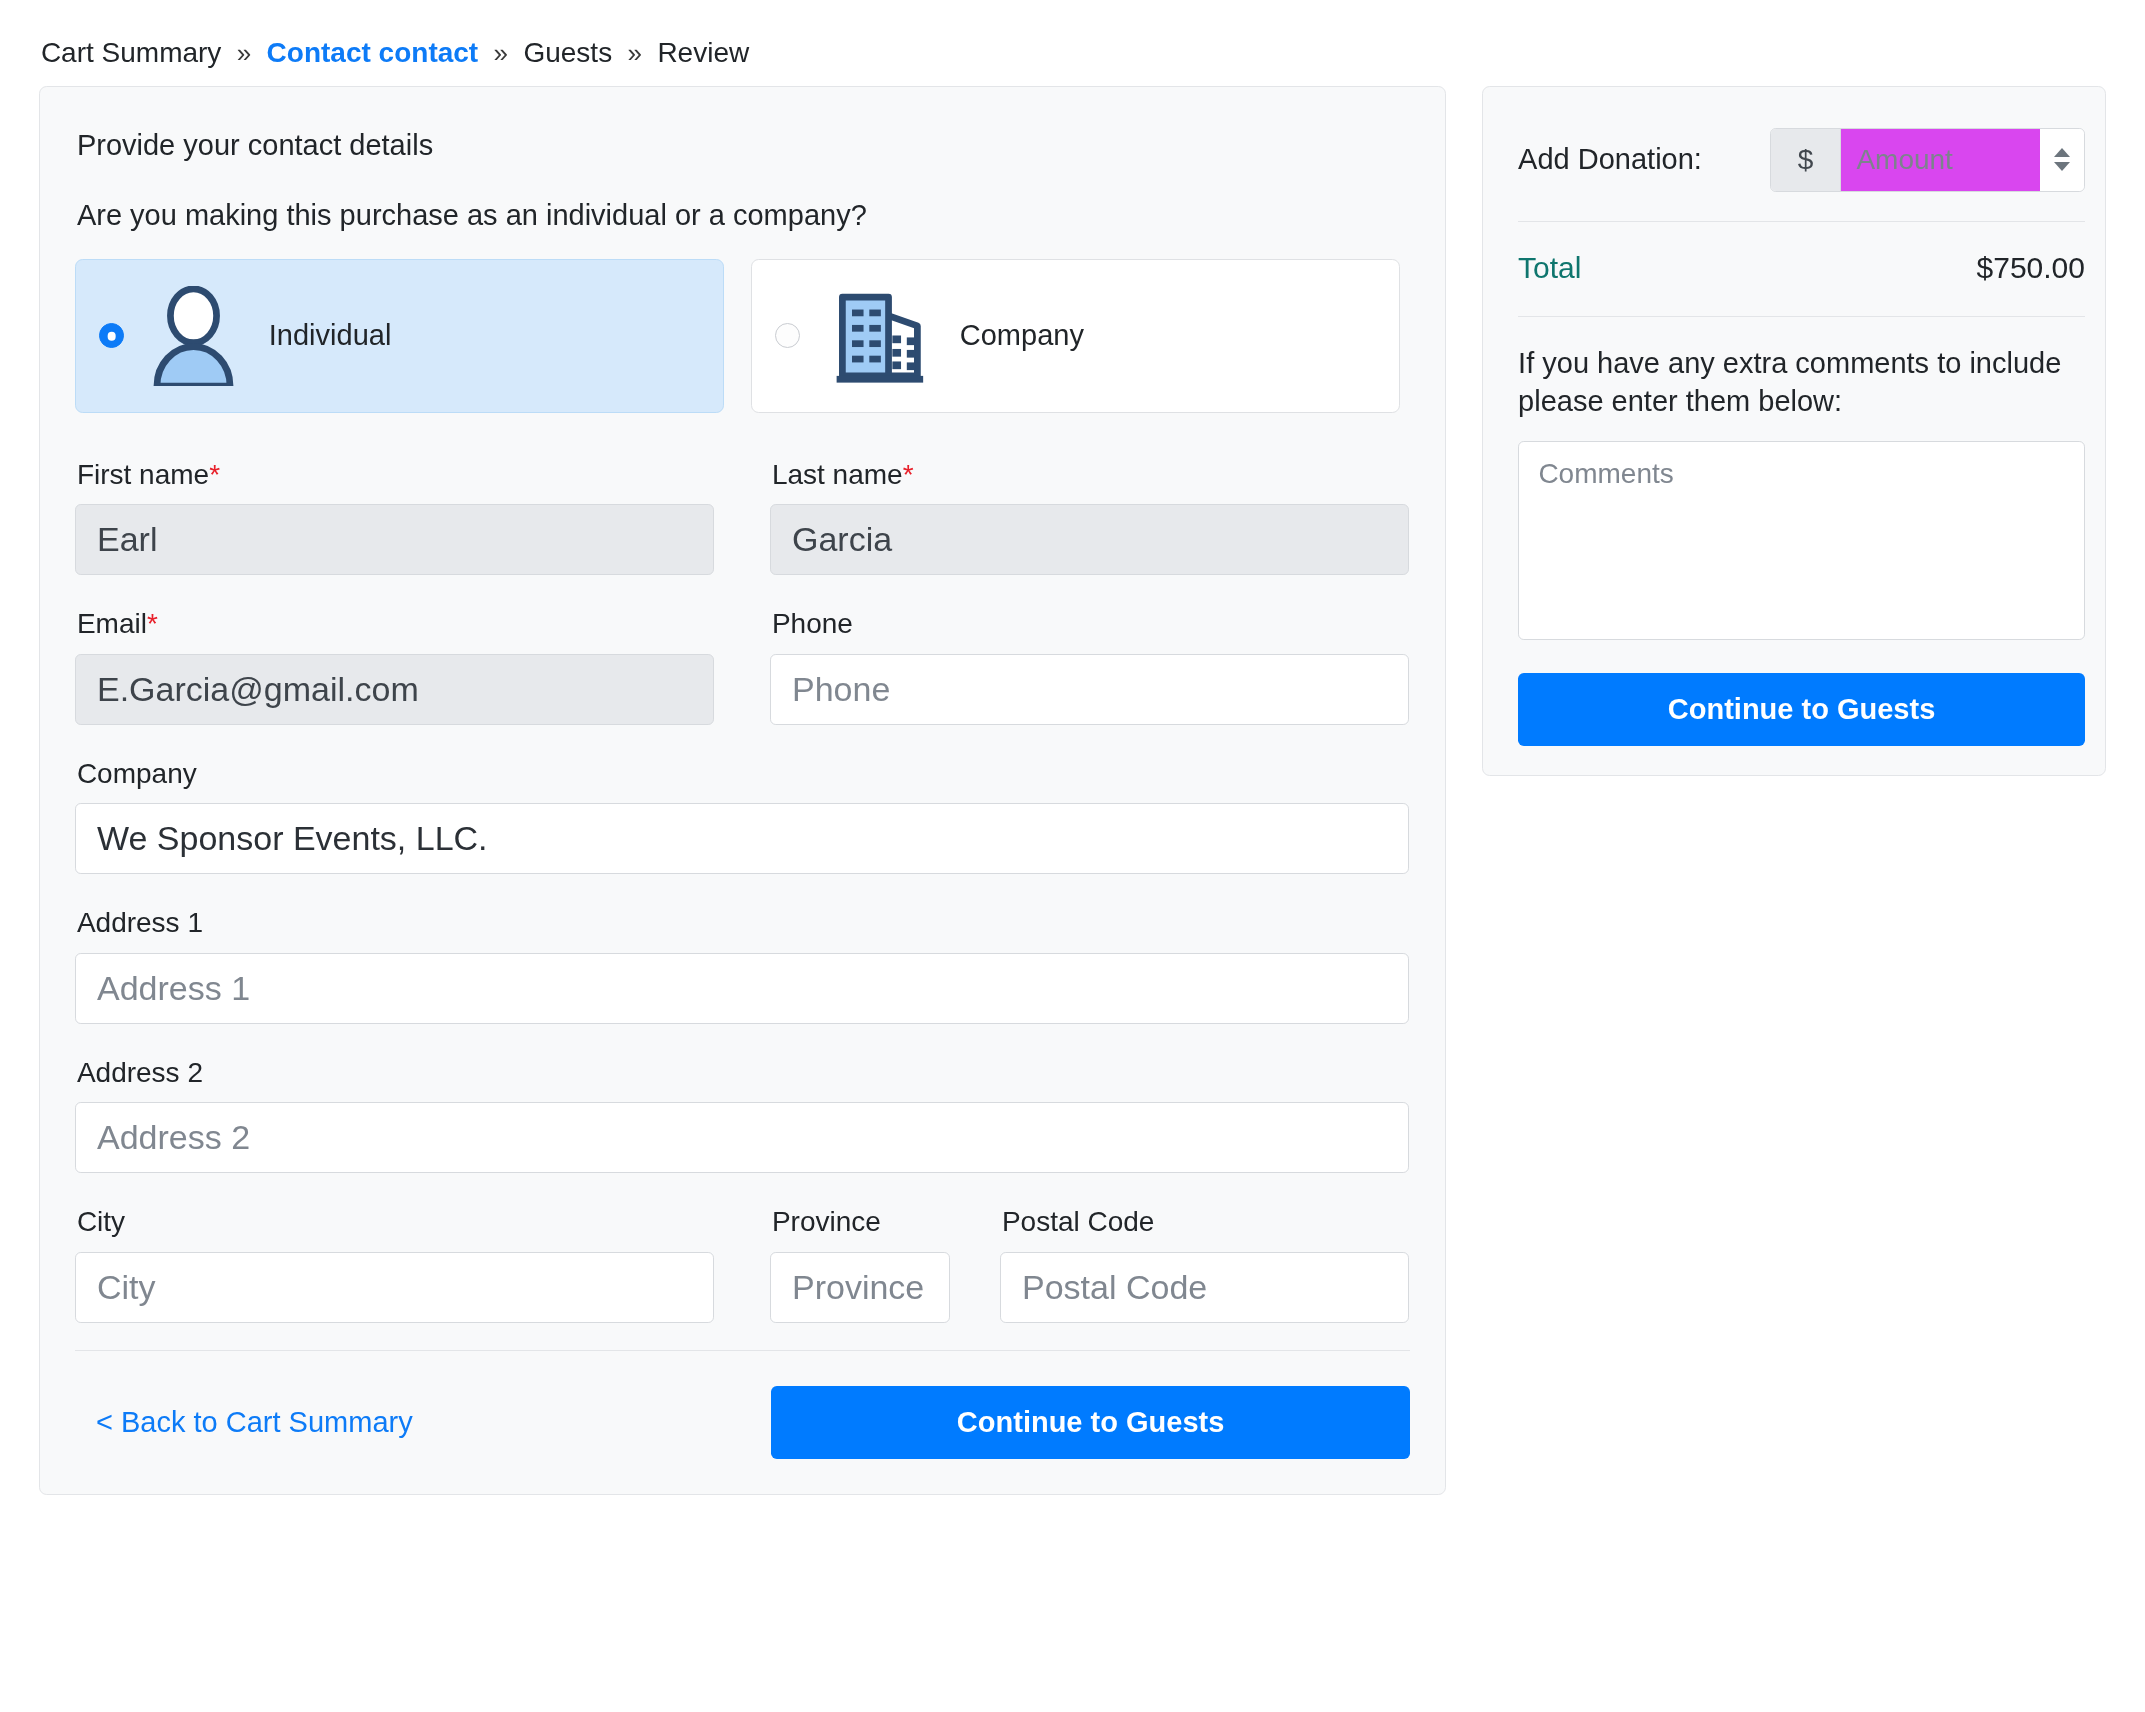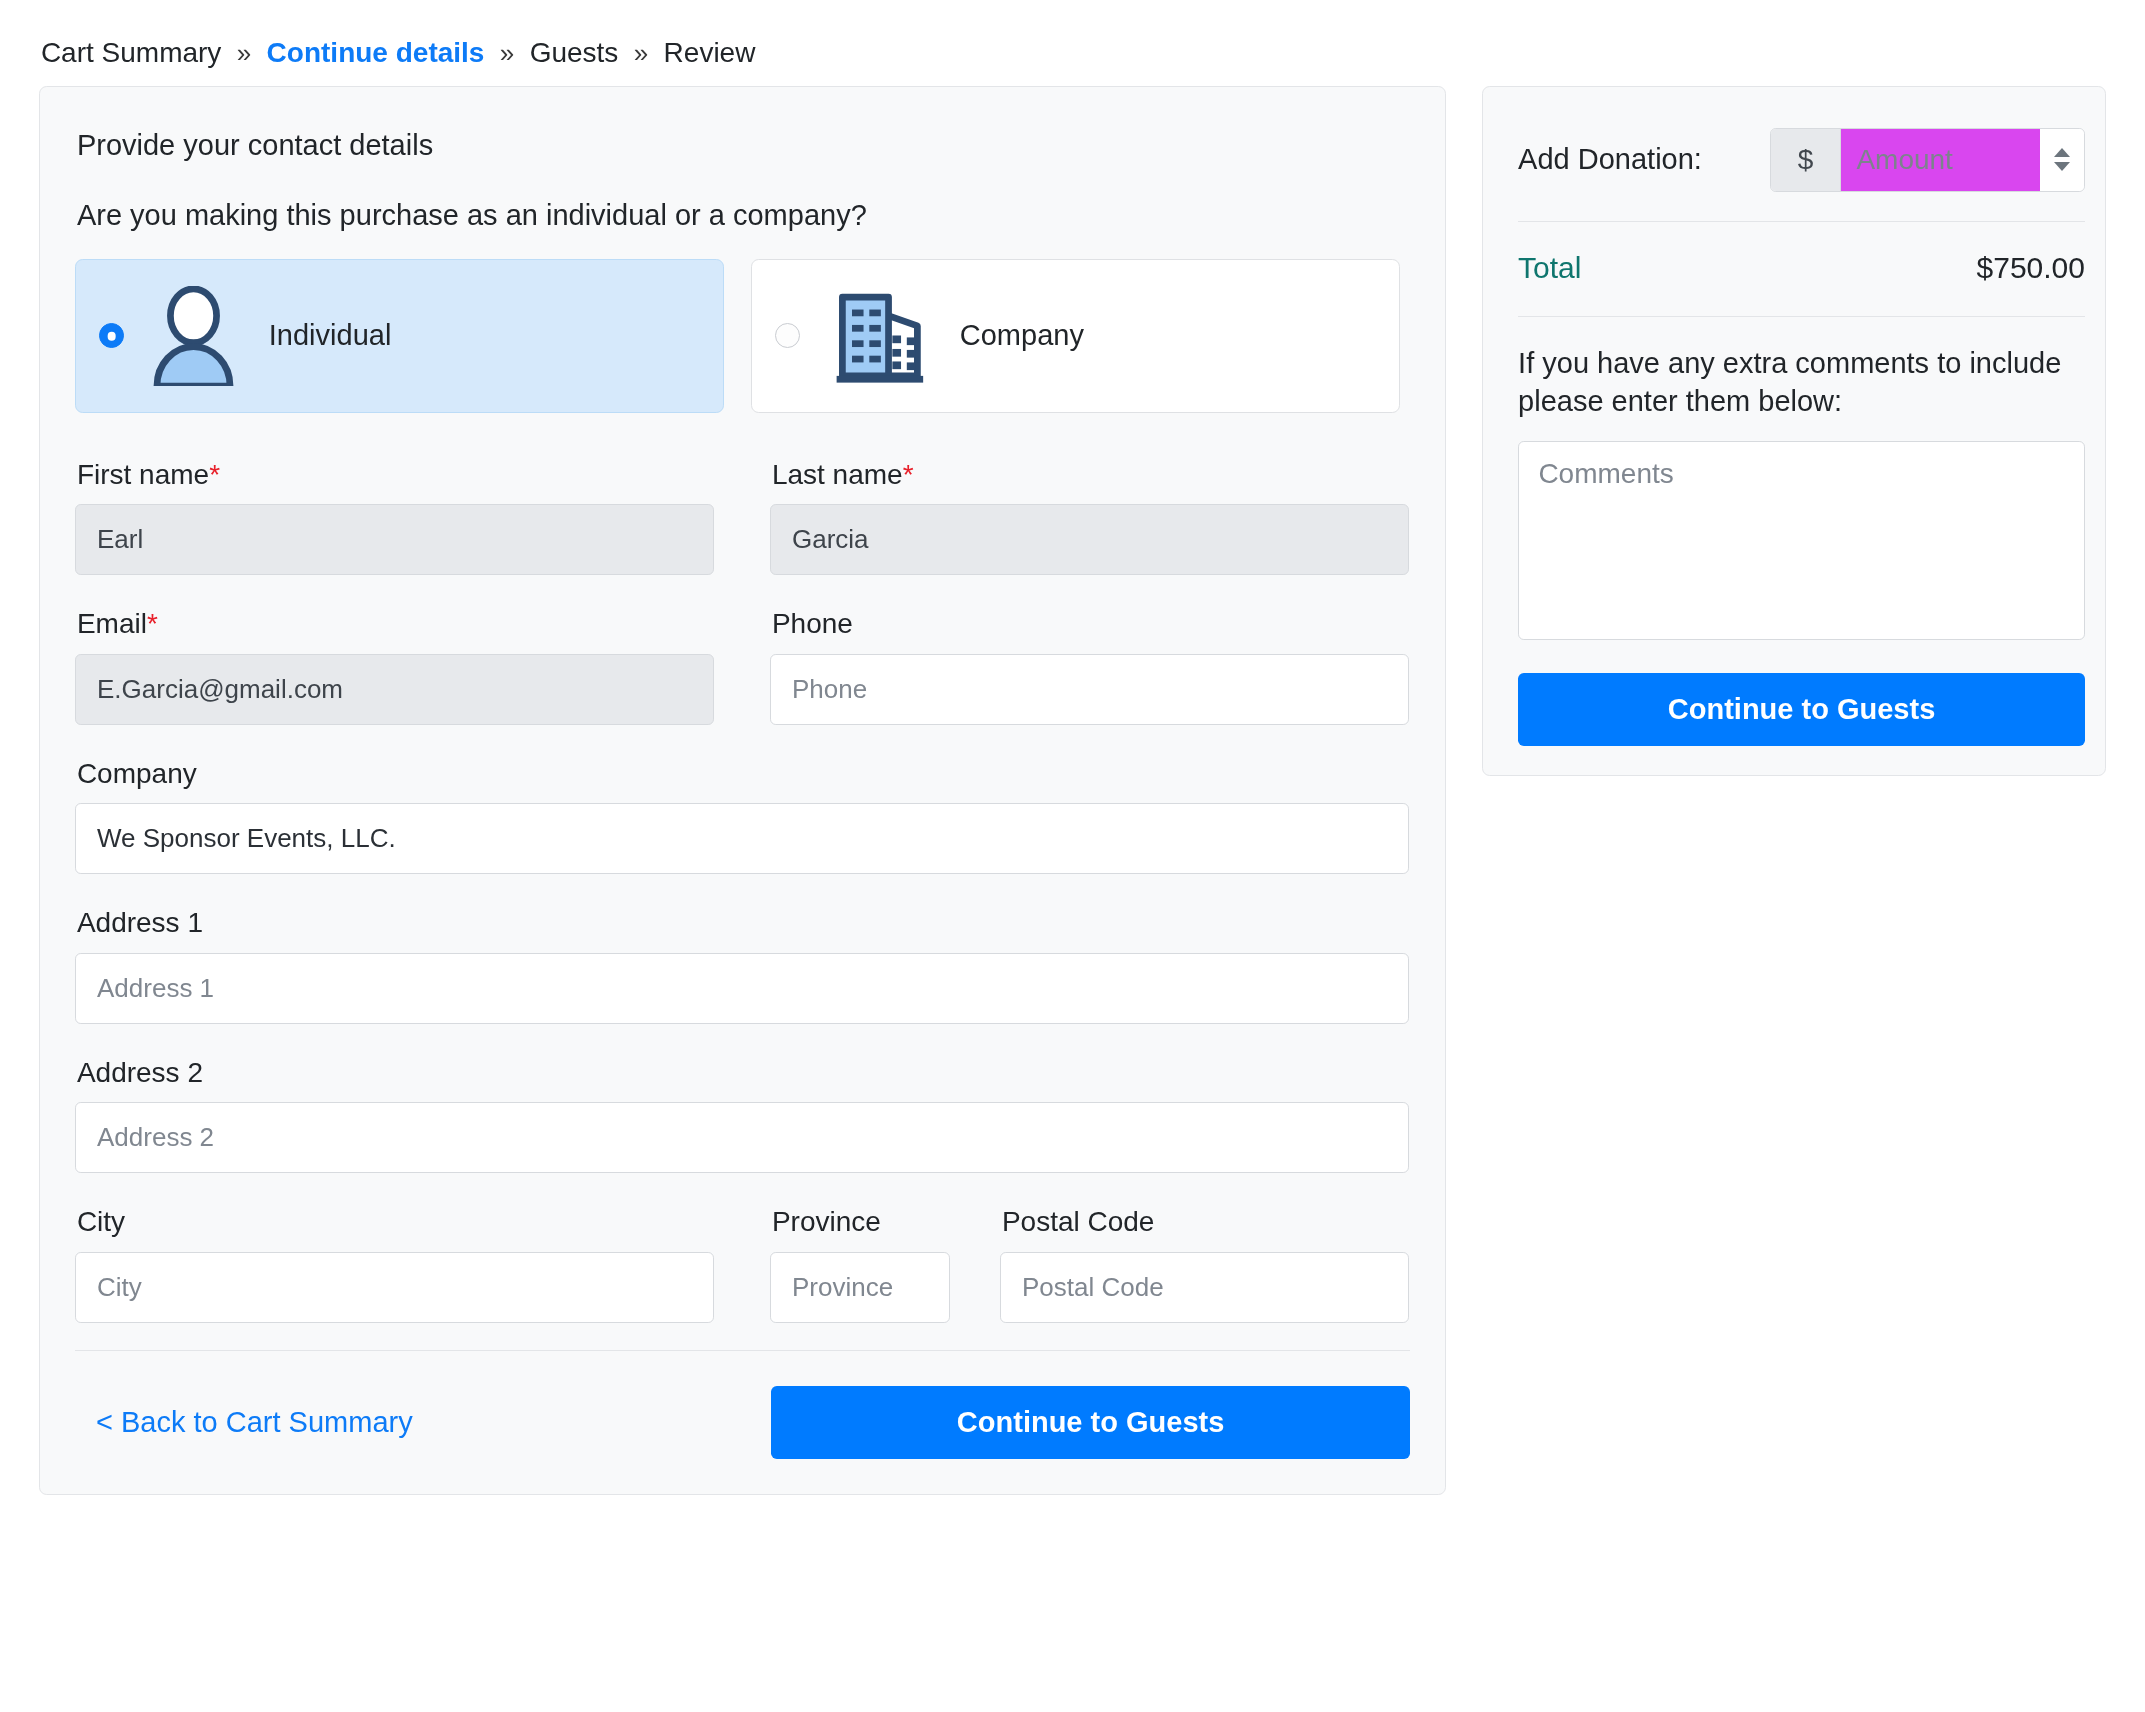--- a/index.html
+++ b/index.html
@@ -119,21 +119,21 @@
     display: block;
   }
   .req { color: #e8202a; font-size: 28px; }
   .inp {
     width: 100%;
     height: 71px;
     border: 1px solid #d7dade;
     border-radius: 5.8px;
     background: #ffffff;
     font-family: "Liberation Sans", sans-serif;
-    font-size: 26px;
+    font-size: 34px;
     color: #2b3036;
     padding: 4px 21px;
     outline: none;
   }
   .inp::placeholder { color: #808790; }
   .inp.disabled {
     background: #e7e9ec;
     color: #3e444b;
   }
   .row { display: flex; gap: 0; }
@@ -266,21 +266,21 @@
   .side-btn { width: 100%; margin-top: 29px; }
 </style>
 </head>
 <body>
 
 <div class="page">
 
   <div class="breadcrumb">
     <span class="crumb">Cart Summary</span>
     <span class="crumb-sep">»</span>
-    <span class="crumb active">Continue details</span>
+    <span class="crumb active">Contact contact</span>
     <span class="crumb-sep">»</span>
     <span class="crumb">Guests</span>
     <span class="crumb-sep">»</span>
     <span class="crumb">Review</span>
   </div>
 
   <div class="cols">
 
     <div class="main-card">
 

